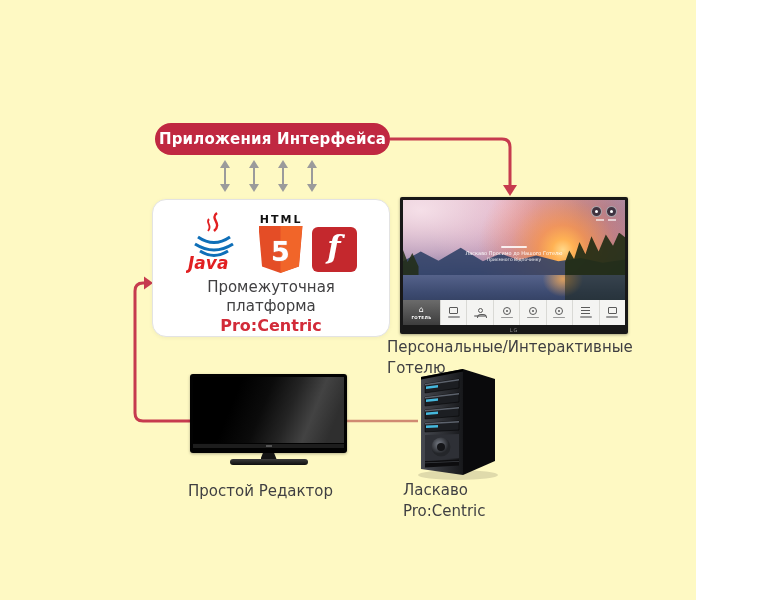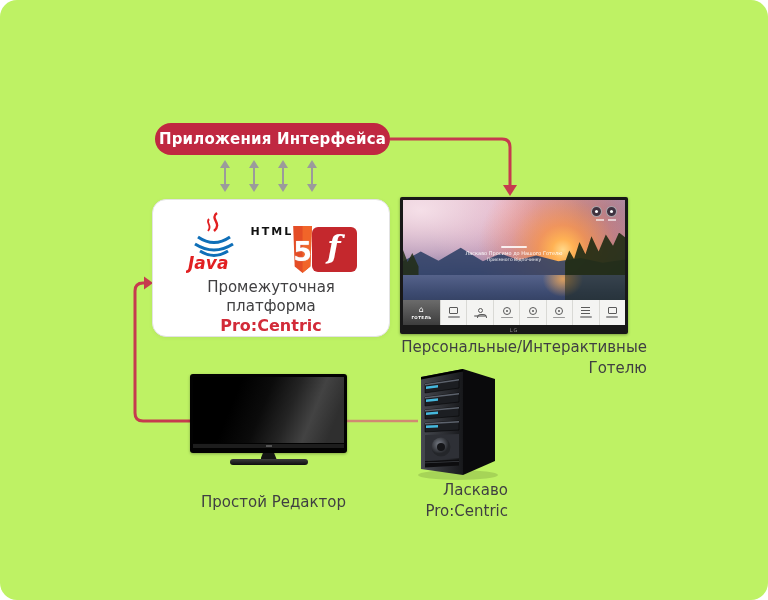--- a/index.html
+++ b/index.html
@@ -1,36 +1,36 @@
 <!DOCTYPE html>
 <html><head>
 <meta charset="utf-8">
 <style>
   html,body{margin:0;padding:0;background:#fff;}
-  #canvas{position:relative;width:768px;height:600px;background:#bef264;overflow:hidden;
-          font-family:"DejaVu Sans","Liberation Sans",sans-serif;border-radius:17px;}
+  #canvas{position:relative;width:696px;height:600px;background:#fef9c3;overflow:hidden;
+          font-family:"DejaVu Sans","Liberation Sans",sans-serif;}
 
   
   #connectors{position:absolute;left:0;top:0;z-index:1;pointer-events:none;}
 
   
   .pill{position:absolute;left:155px;top:123px;width:235px;height:32px;z-index:2;
         background:#c02841;border-radius:17px;display:flex;align-items:center;justify-content:center;
         color:#fff;font-size:15px;font-weight:600;letter-spacing:.2px;}
 
   
   .updown{position:absolute;top:159px;width:16px;height:34px;z-index:2;}
 
   
   .platform{position:absolute;left:152px;top:199px;width:238px;height:138px;z-index:2;
             background:#fff;border:1.5px solid #e3e3e3;border-radius:14px;
             box-shadow:0 1px 4px rgba(0,0,0,.05);box-sizing:border-box;
             display:flex;flex-direction:column;align-items:center;padding-top:9px;}
   .logos{display:flex;align-items:flex-end;gap:9px;height:64px;}
-  .html5{display:flex;flex-direction:row;align-items:flex-start;width:52px;}
+  .html5{display:flex;flex-direction:column;align-items:flex-end;width:52px;}
   .html5-word{font-size:11px;font-weight:bold;color:#111;letter-spacing:2px;line-height:1;margin-bottom:1px;}
   .shield{position:relative;width:44px;height:47px;background:#e44d26;
           clip-path:polygon(0 0,100% 0,92% 86%,50% 100%,8% 86%);
           display:flex;align-items:center;justify-content:center;}
   .shield-right{position:absolute;inset:0;background:#f16529;clip-path:polygon(50% 0,100% 0,92% 86%,50% 100%);}
   .shield-digit{position:relative;z-index:2;color:#fff;font-size:27px;font-weight:bold;line-height:1;
                 text-shadow:0 0 1px #d0d0d0;margin-top:4px;}
   .flash{width:45px;height:45px;background:#c4282d;border-radius:6px;display:flex;align-items:center;
          justify-content:center;margin-bottom:1px;}
   .flash-f{color:#fff;font-family:"DejaVu Serif","Liberation Serif",serif;font-style:italic;font-weight:bold;
@@ -85,23 +85,23 @@
   .mi-ring{width:8px;height:8px;border:1px solid #5a5a5a;border-radius:50%;display:flex;align-items:center;justify-content:center;}
   .mi-ring i{width:2px;height:2px;background:#5a5a5a;border-radius:50%;}
   .mi-person{width:5px;height:5px;border:1px solid #5a5a5a;border-radius:50%;position:relative;}
   .mi-person:after{content:"";position:absolute;left:-2px;top:5px;width:8px;height:3px;border:1px solid #5a5a5a;
                    border-bottom:none;border-radius:4px 4px 0 0;}
   .mi-lines{width:9px;height:7px;display:flex;flex-direction:column;justify-content:space-between;}
   .mi-lines i{display:block;height:1px;background:#5a5a5a;}
   .menu-label{width:12px;height:1.5px;background:#9a9a9a;border-radius:1px;}
 
   
-  .caption{position:absolute;z-index:2;text-align:right;color:#3f3f42;font-size:15px;line-height:21px;}
+  .caption{position:absolute;z-index:2;text-align:left;color:#3f3f42;font-size:15px;line-height:21px;}
   .cap-tv{left:387px;top:337px;width:260px;}
-  .cap-monitor{left:188px;top:492px;width:158px;}
+  .cap-monitor{left:188px;top:481px;width:158px;}
   .cap-server{left:403px;top:480px;width:105px;}
 
   
   .monitor{position:absolute;left:190px;top:374px;width:157px;z-index:2;}
   .mon-frame{width:157px;height:79px;background:#020202;border-radius:3px;padding:3px;box-sizing:border-box;
              box-shadow:0 1px 3px rgba(0,0,0,.3);}
   .mon-screen{width:100%;height:66px;
               background:linear-gradient(112deg,#000 28%,#0b0b0b 46%,#242424 62%,#434343 76%,#2f2f2f 90%);}
   .mon-strip{width:100%;height:4px;margin-top:1px;background:#1d1d1d;display:flex;align-items:center;justify-content:center;}
   .mon-dot{width:6px;height:1.5px;background:#555;}

